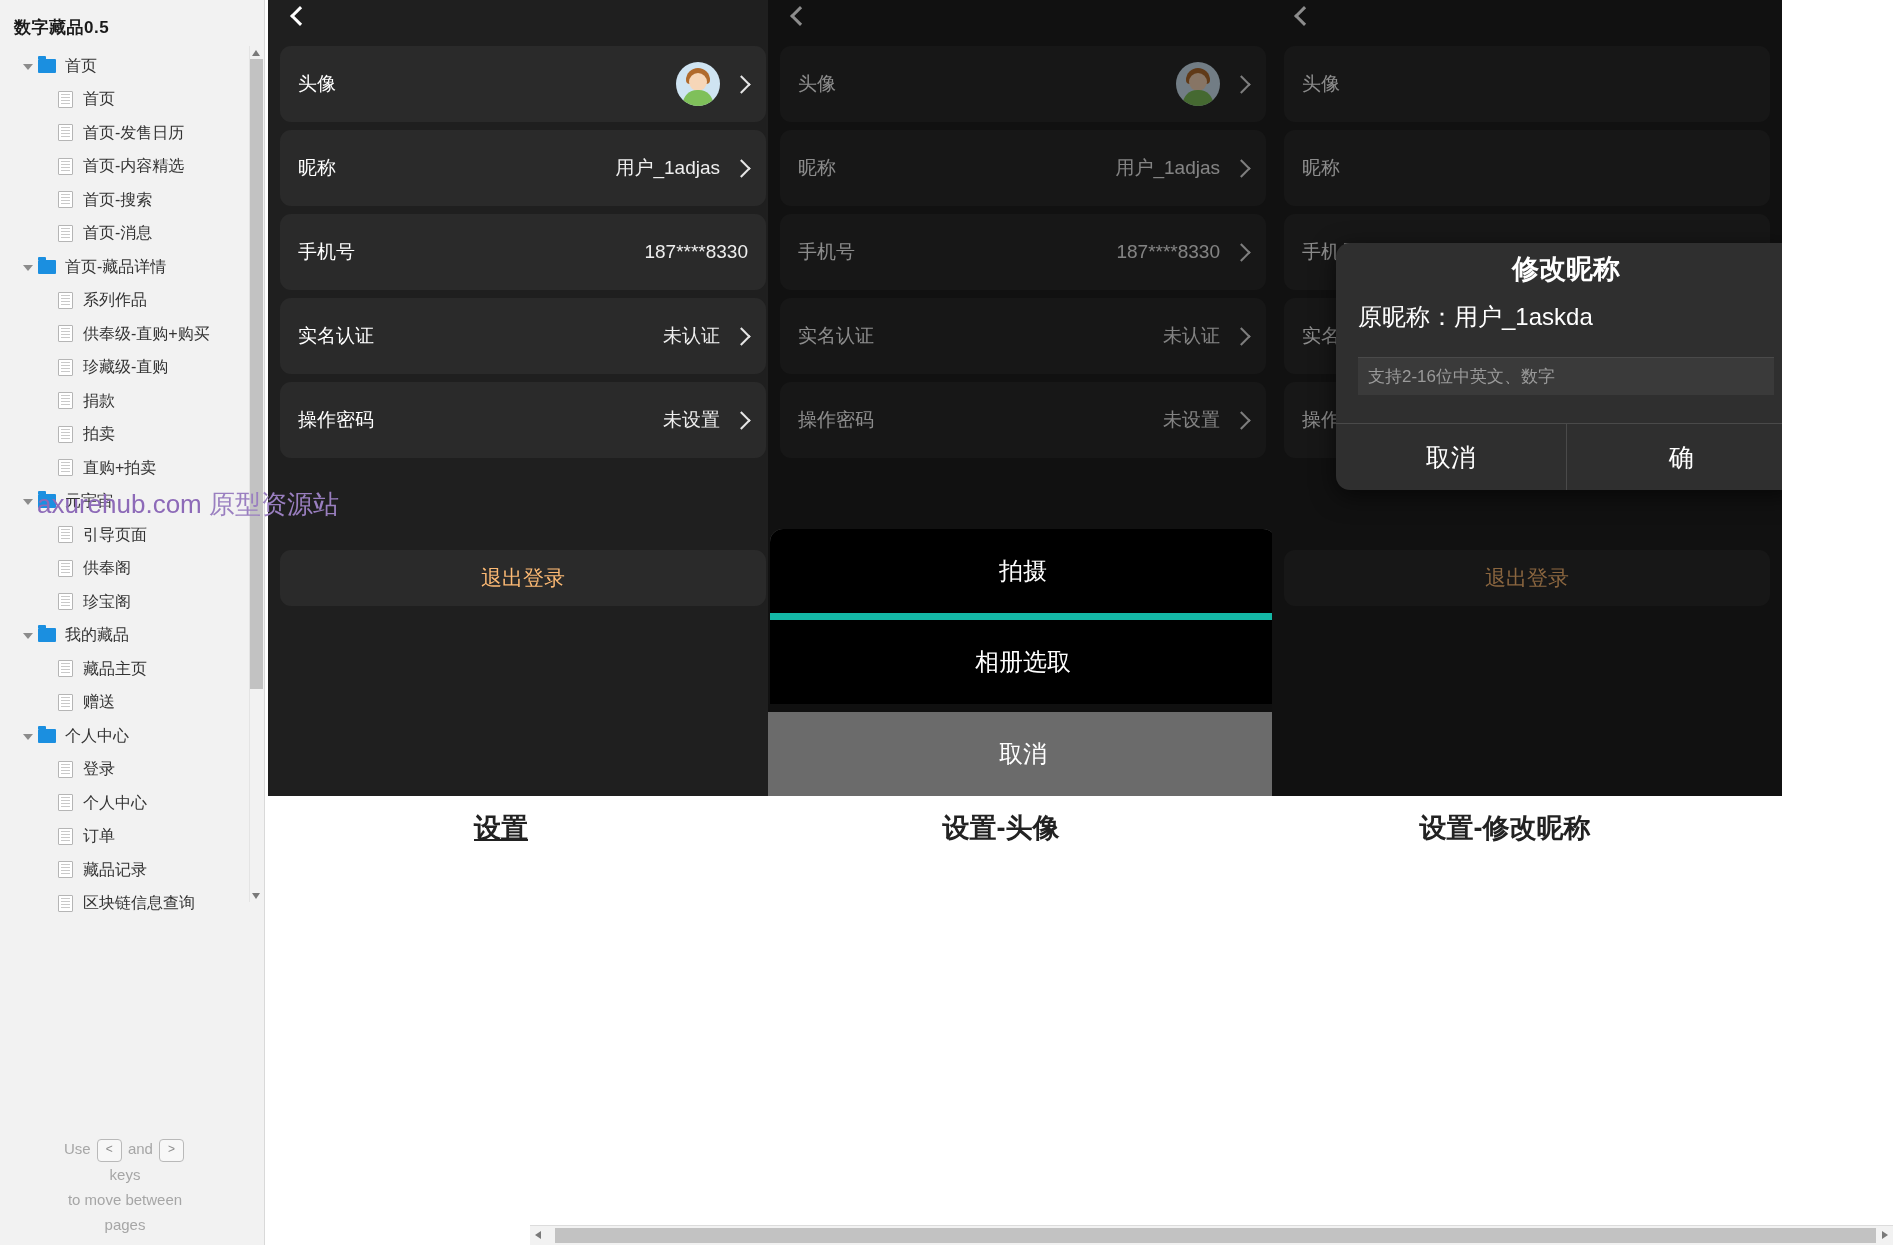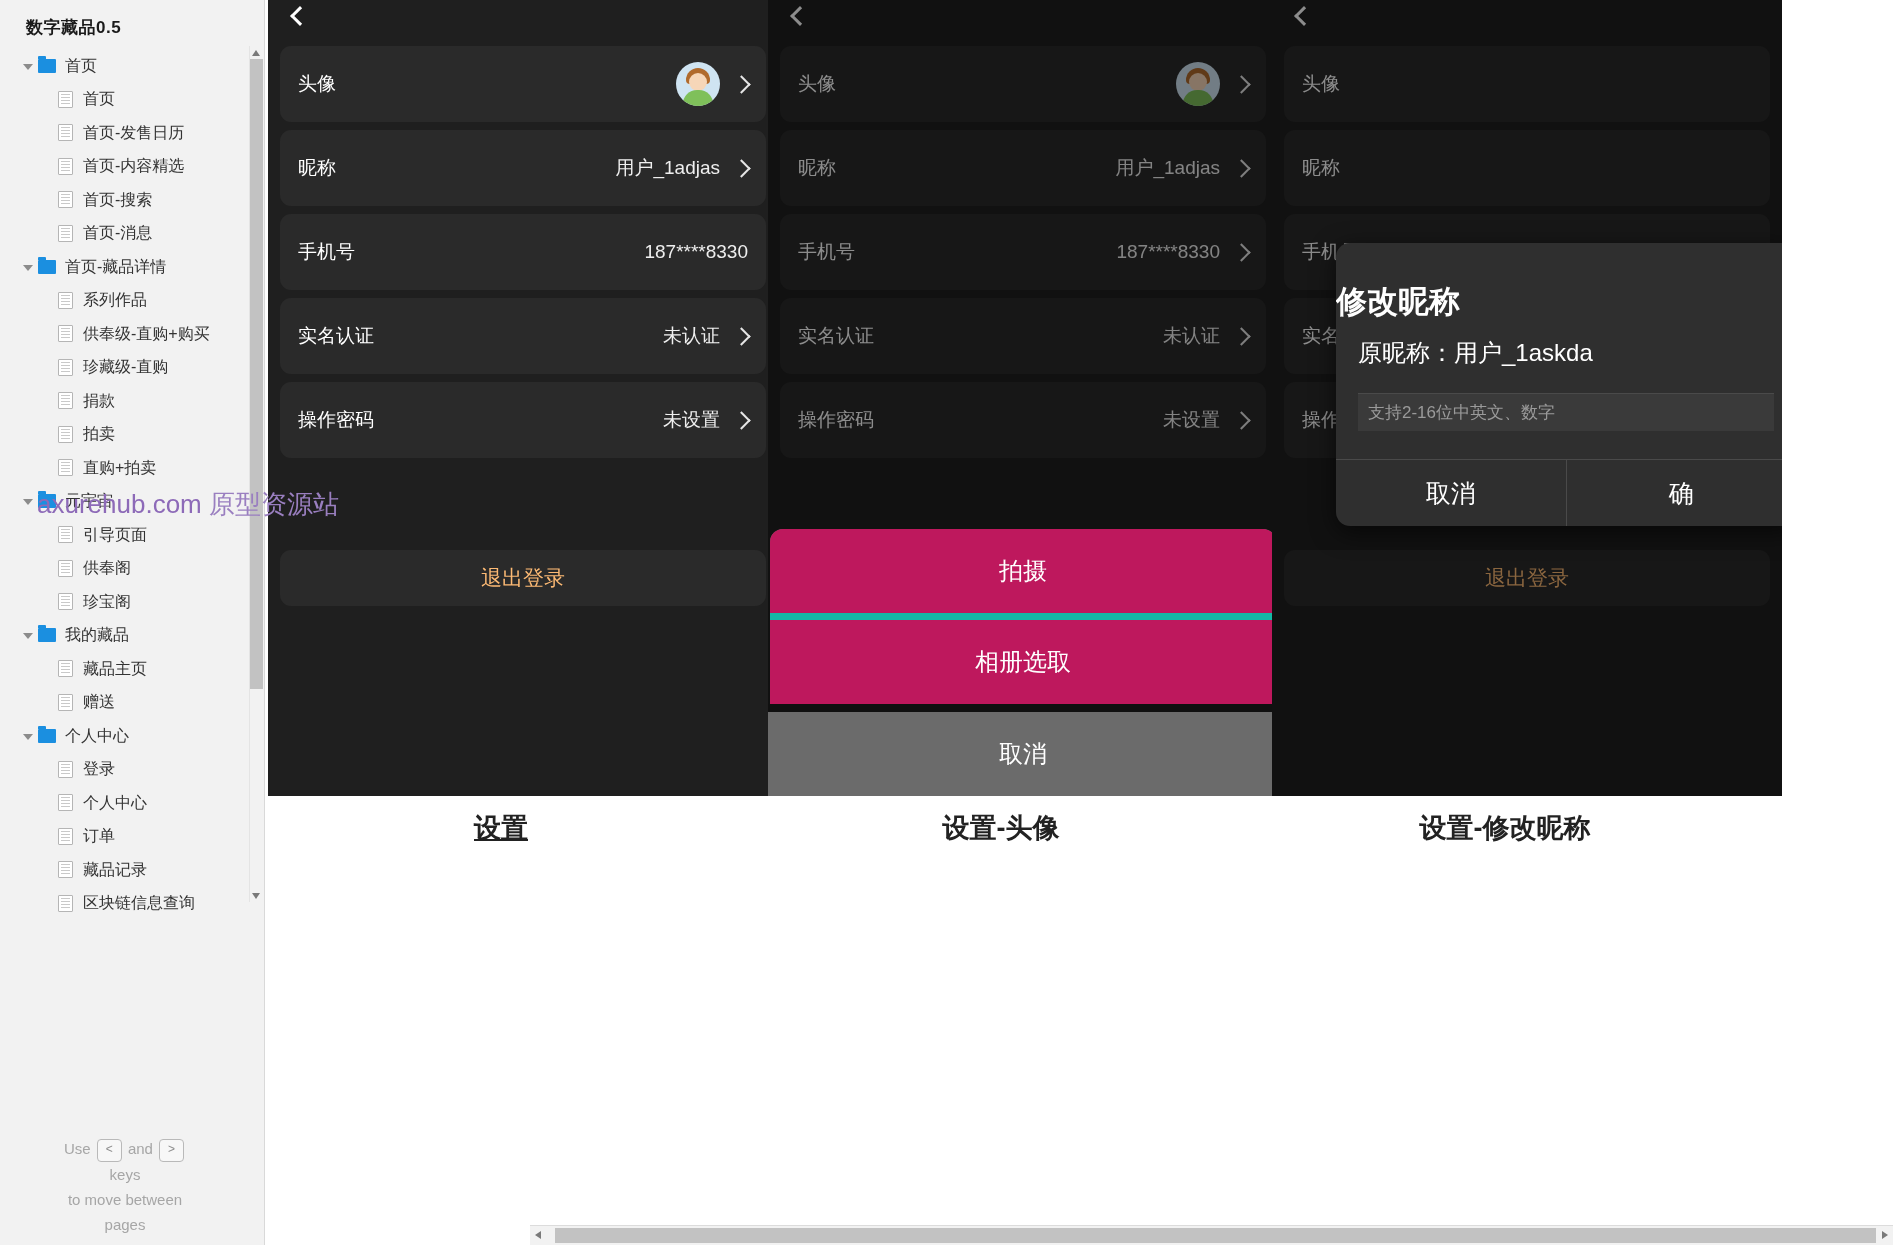--- a/index.html
+++ b/index.html
@@ -14,21 +14,21 @@
   
   #sidebar{
     position:absolute;left:0;top:0;width:265px;height:1245px;
     background:#f2f2f2;
     border-right:1px solid #d9d9d9;
     box-sizing:border-box;
     overflow:hidden;
   }
   #sidebar-title{
     font-size:17px;font-weight:bold;color:#1a1a1a;
-    padding:16px 0 10px 26px;letter-spacing:.5px;
+    padding:16px 0 10px 14px;letter-spacing:.5px;
   }
   .tree{list-style:none;margin:0;padding:0 0 0 12px;}
   .tree-row{
     display:flex;align-items:center;height:33.5px;
     font-size:16px;color:#333;white-space:nowrap;
     cursor:default;
   }
   .tree-row.folder{padding-left:8px;}
   .tree-row.page{padding-left:46px;}
   .caret{
@@ -175,38 +175,38 @@
 
   
   .sheet{
     position:absolute;left:0;bottom:0;width:100%;
   }
   .sheet-group{
     margin:0 2px;border-radius:13px 13px 0 0;overflow:hidden;background:#6b6b6b;
   }
   .sheet-item{
     height:84px;display:flex;align-items:center;justify-content:center;
-    color:#fff;font-size:24px;background:#be185d;
+    color:#fff;font-size:24px;background:#000000;
   }
   .sheet-item + .sheet-item{border-top:7px solid #14b8a6;}
   .sheet-gap{height:8px;background:#101010;}
   .sheet-cancel{
     height:84px;display:flex;align-items:center;justify-content:center;
     color:#fff;font-size:24px;background:#6b6b6b;
   }
 
   
   .modal{
     position:absolute;left:64px;top:243px;width:460px;
     background:#2f2f2f;border-radius:14px;overflow:hidden;
     box-shadow:0 6px 24px rgba(0,0,0,.6);
   }
   .modal-title{
-    text-align:left;color:#fff;font-size:31px;font-weight:bold;
-    padding:38px 0 6px;
+    text-align:center;color:#fff;font-size:27px;font-weight:bold;
+    padding:8px 0 6px;
   }
   .modal-sub{
     color:#fff;font-size:24px;padding:8px 22px 0;white-space:nowrap;
   }
   .modal-input{
     margin:24px 22px 28px;height:38px;background:#3a3a3a;
     display:flex;align-items:center;padding:0 10px;
     color:#9a9a9a;font-size:17px;box-sizing:border-box;
     border-top:1px solid #4a4a4a;
   }

